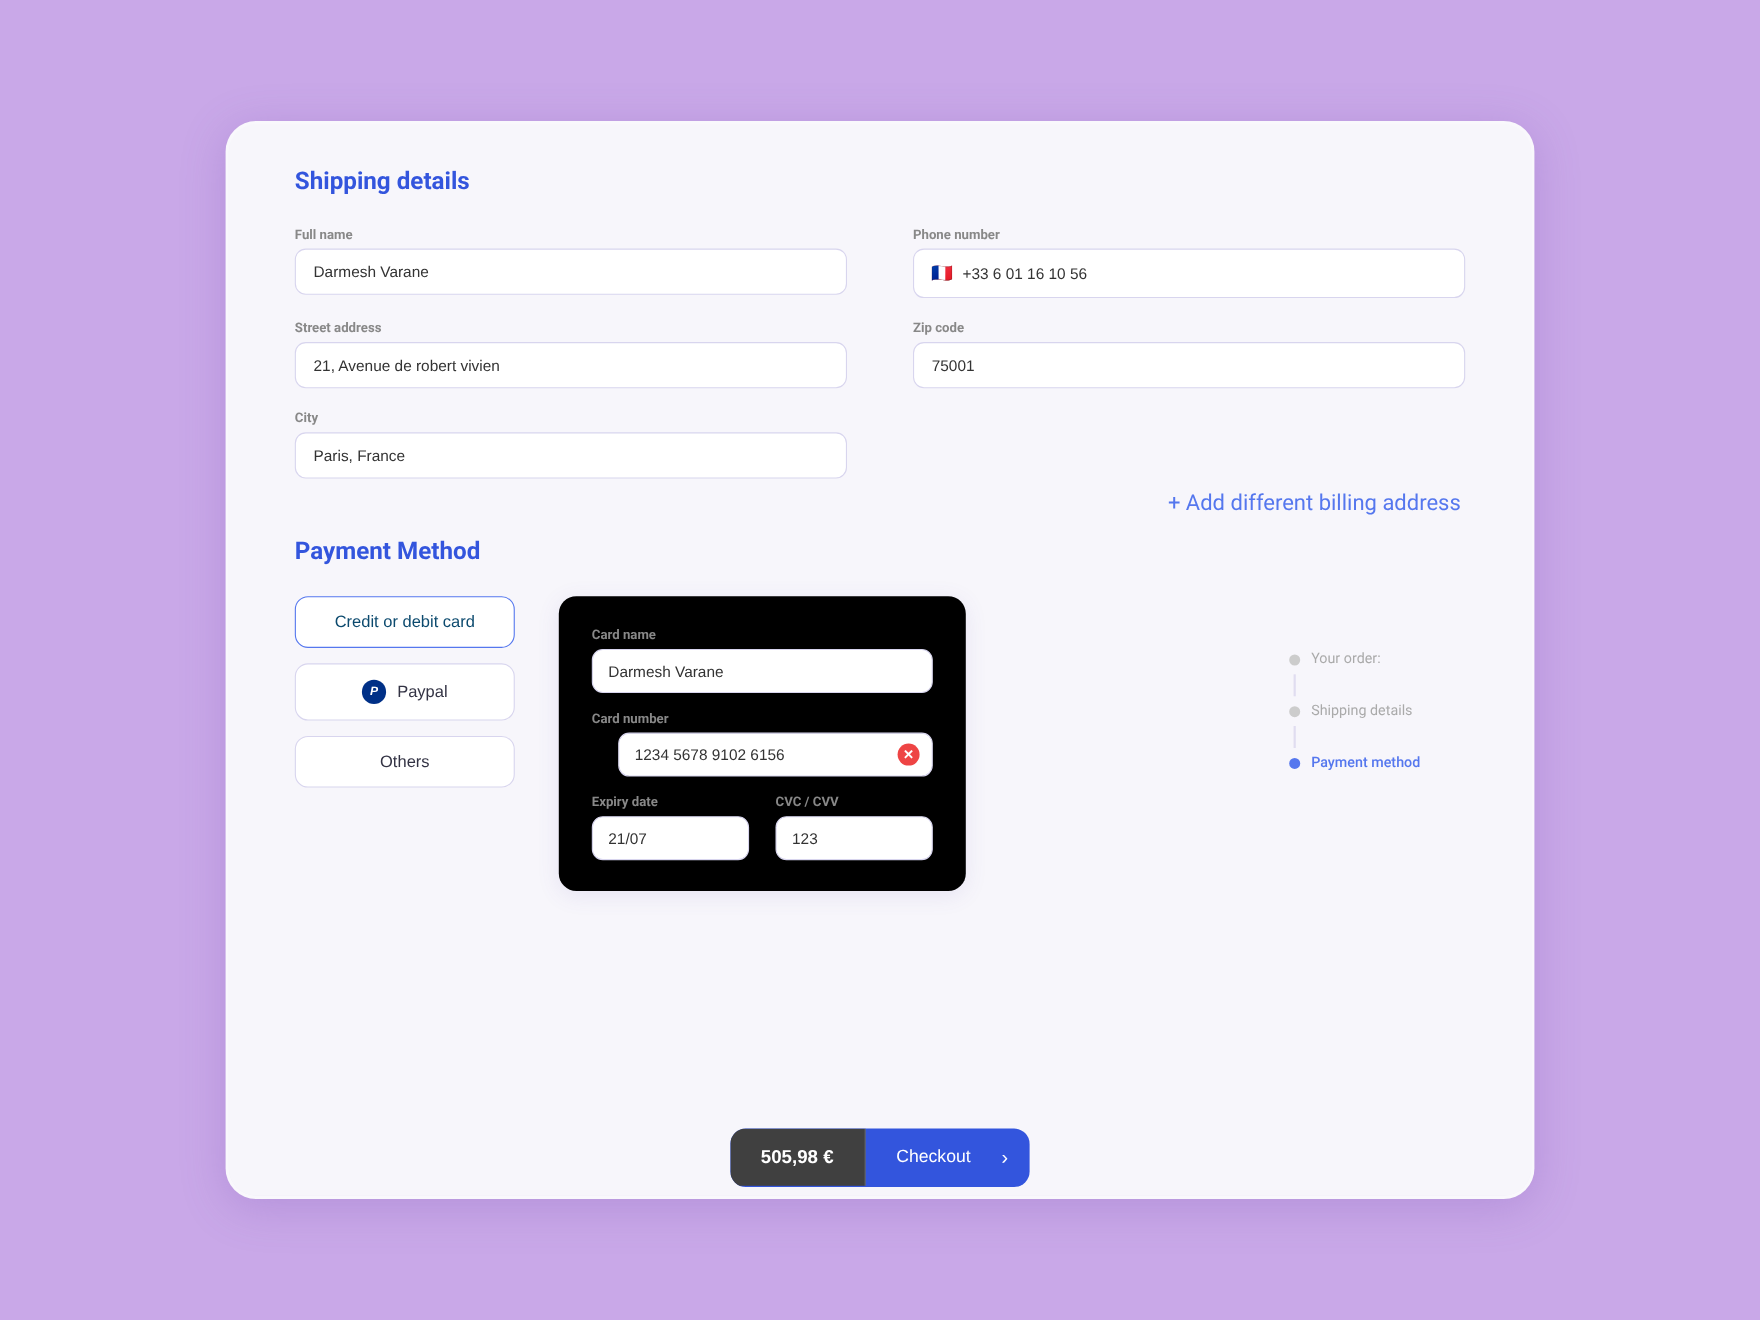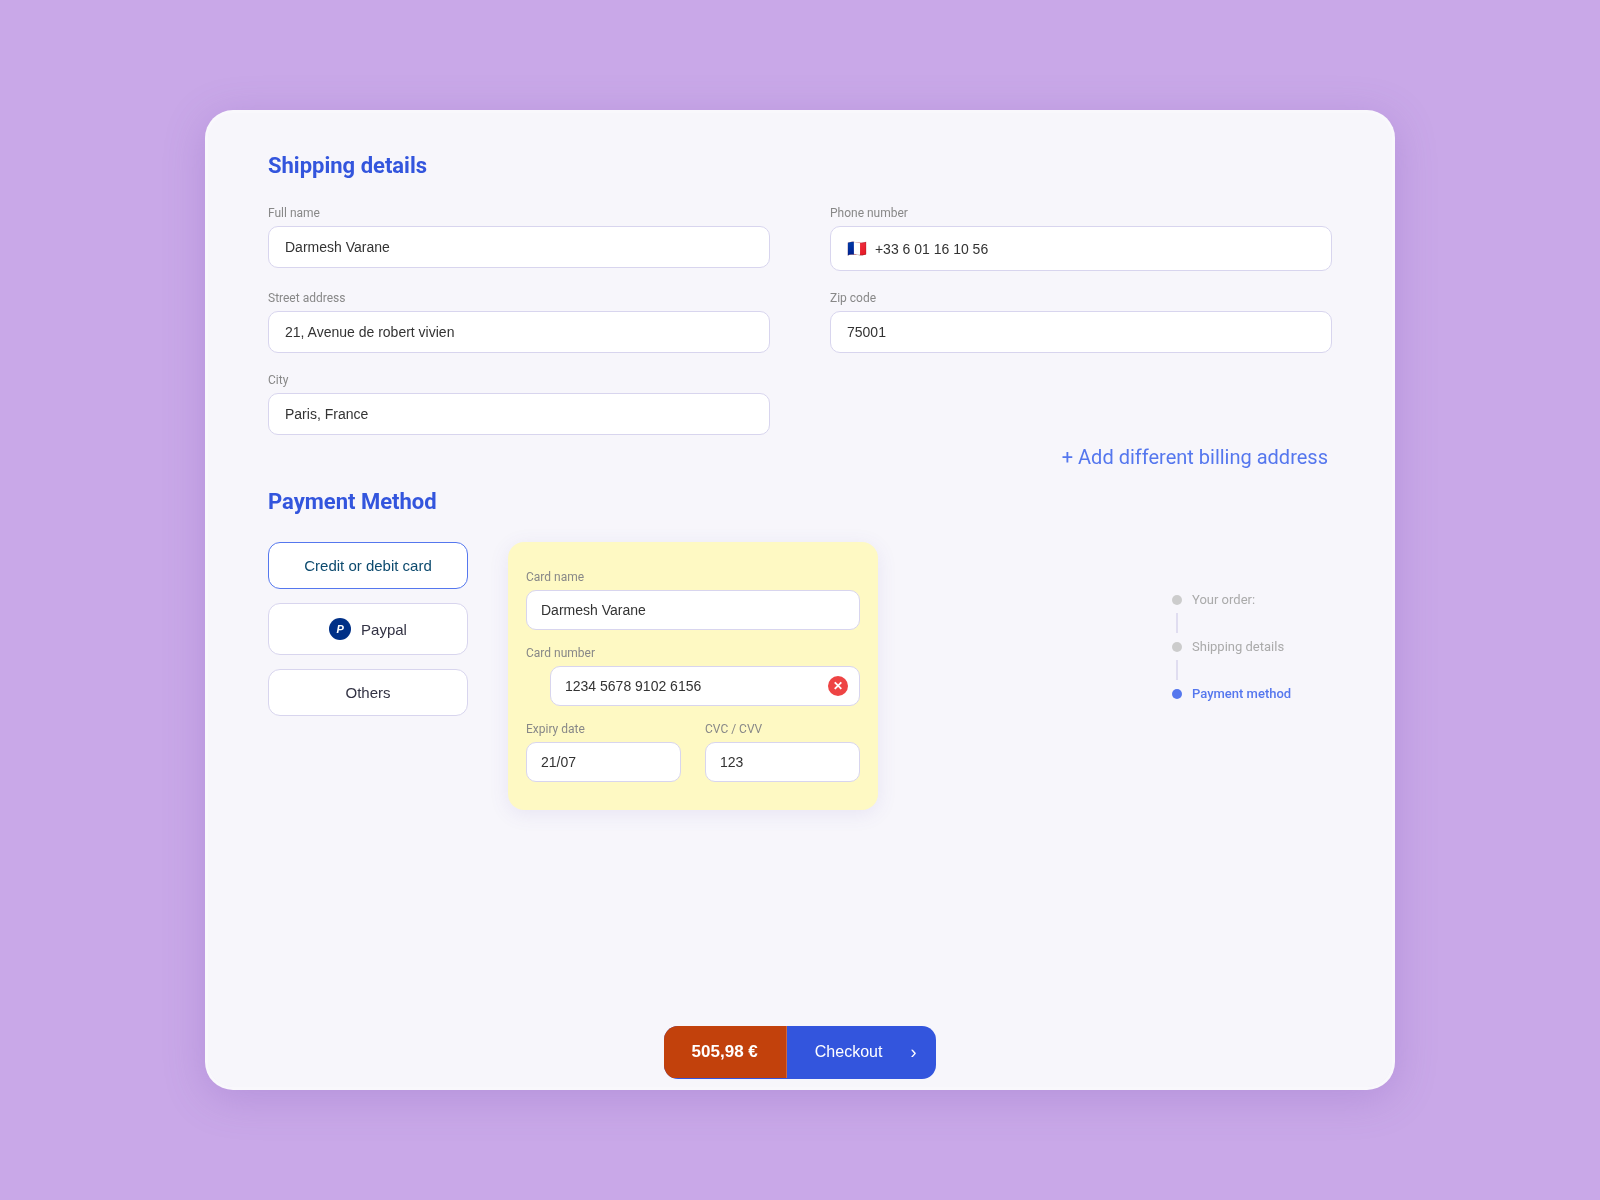--- a/index.html
+++ b/index.html
@@ -53,21 +53,21 @@
 
     .form-group {
       display: flex;
       flex-direction: column;
       gap: 6px;
     }
 
     .form-label {
       font-size: 12px;
       color: #888;
-      font-weight: 400;
+      font-weight: 700;
     }
 
     .form-input {
       background: white;
       border: 1.5px solid #d8d5ee;
       border-radius: 10px;
       padding: 12px 16px;
       font-size: 14px;
       color: #333;
       outline: none;
@@ -159,23 +159,23 @@
       display: flex;
       align-items: center;
       justify-content: center;
       font-size: 11px;
       color: white;
       font-weight: 800;
       font-style: italic;
     }
 
     .card-form-panel {
-      background: #fef9c3;
+      background: #000000;
       border-radius: 16px;
-      padding: 28px 18px;
+      padding: 28px 30px;
       flex: 1;
       box-shadow: 0 4px 20px rgba(100,80,180,0.1);
       max-width: 370px;
       position: relative;
     }
 
     .card-form-grid {
       display: flex;
       flex-direction: column;
       gap: 16px;
@@ -305,21 +305,21 @@
       align-items: center;
       overflow: hidden;
       cursor: pointer;
       font-size: 16px;
     }
 
     .checkout-price {
       padding: 16px 28px;
       font-weight: 700;
       font-size: 17px;
-      background: #c2410c;
+      background: #404040;
       border-right: 1px solid rgba(255,255,255,0.2);
     }
 
     .checkout-label {
       padding: 16px 28px;
       font-weight: 500;
       font-size: 16px;
     }
 
     .checkout-arrow {

